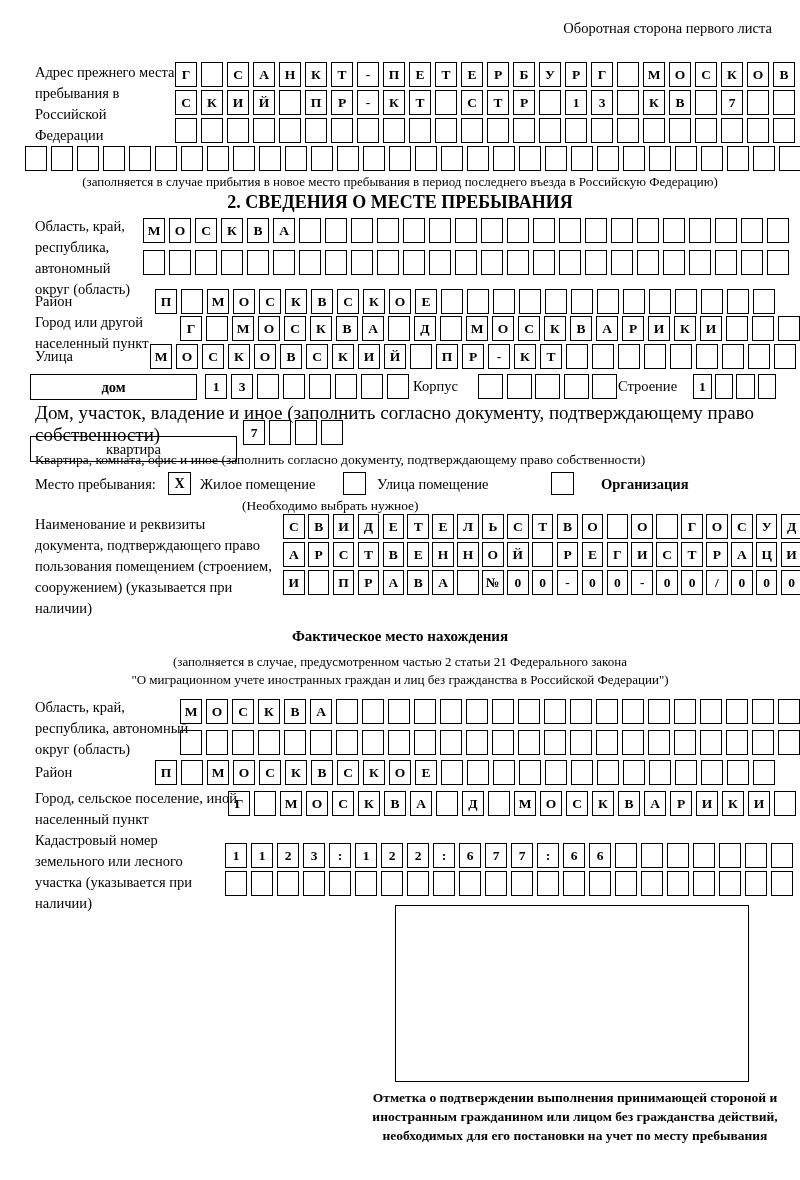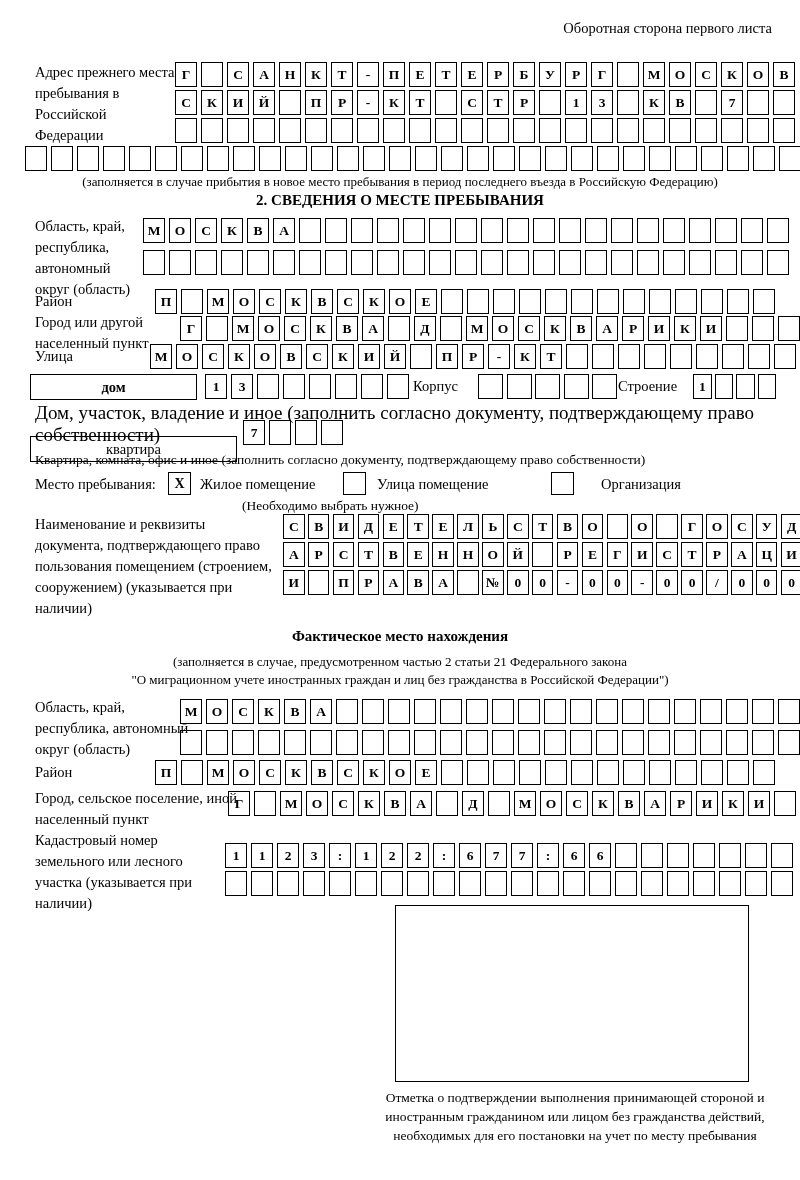--- a/index.html
+++ b/index.html
@@ -1,20 +1,20 @@
 <!DOCTYPE html>
 <html><head>
 <meta charset="utf-8">
 <style>
   html,body{margin:0;padding:0;background:#fff;}
   body{width:800px;height:1180px;position:relative;font-family:"Liberation Serif",serif;color:#000;}
   .abs{position:absolute;}
   .lbl{font-size:14.5px;line-height:21px;}
   .note{font-size:13px;}
-  .title{font-size:15px;font-weight:bold;}
+  .title{font-size:18px;font-weight:bold;}
   .center{left:0;width:800px;text-align:center;}
   .row{position:absolute;display:flex;gap:4px;}
   .cell{width:20px;height:23px;border:1.5px solid #000;display:flex;align-items:center;justify-content:center;
         font-size:13.5px;font-weight:bold;flex:none;}
   .row.tight{gap:3.4px}.row.tight .cell{width:19.5px}
   .row.mid{gap:3.6px}.row.mid .cell{width:23px}
   .row.mini{gap:3px}.row.mini .cell{width:16.5px}
   .widebox{position:absolute;height:24px;border:1.5px solid #000;display:flex;align-items:center;justify-content:center;font-size:14.5px;}
   .checkbox{position:absolute;width:21px;height:21px;border:1.5px solid #000;display:flex;align-items:center;justify-content:center;font-size:14px;font-weight:bold;}
   .bigbox{position:absolute;border:1.6px solid #000;background:#fff;}
@@ -316,21 +316,21 @@
     <span class="cell"></span>
   </div>
 <div class="abs" style="left:35px;top:452px;font-size:13.5px;">Квартира, комната, офис и иное (заполнить согласно документу, подтверждающему право собственности)</div>
 
 <div class="abs lbl" style="left:35px;top:474px;text-align:center;">Место пребывания:</div>
 <div class="checkbox" style="left:168px;top:472px;">X</div>
 <div class="abs lbl" style="left:200px;top:474px;">Жилое помещение</div>
 <div class="checkbox" style="left:343px;top:472px;"></div>
 <div class="abs lbl" style="left:377px;top:474px;">Улица помещение</div>
 <div class="checkbox" style="left:551px;top:472px;"></div>
-<div class="abs lbl" style="left:601px;top:474px;">Организация</div>
+<div class="abs lbl" style="left:601px;top:474px;font-weight:bold;">Организация</div>
 <div class="abs" style="left:242px;top:498px;font-size:13.5px;">(Необходимо выбрать нужное)</div>
 
 <div class="abs lbl" style="left:35px;top:514px;width:240px;">Наименование и реквизиты документа, подтверждающего право пользования помещением (строением, сооружением) (указывается при наличии)</div>
 <div class="row tight" style="left:283px;top:514px;">
     <span class="cell">С</span>
     <span class="cell">В</span>
     <span class="cell">И</span>
     <span class="cell">Д</span>
     <span class="cell">Е</span>
     <span class="cell">Т</span>
@@ -553,13 +553,13 @@
     <span class="cell"></span>
     <span class="cell"></span>
     <span class="cell"></span>
     <span class="cell"></span>
     <span class="cell"></span>
     <span class="cell"></span>
     <span class="cell"></span>
   </div>
 
 <div class="bigbox" style="left:395px;top:905px;width:352px;height:175px;"></div>
-<div class="abs" style="left:370px;top:1088px;width:410px;text-align:center;font-size:13.5px;line-height:19px;">Отметка о подтверждении выполнения принимающей стороной и иностранным гражданином или лицом без гражданства действий, необходимых для его постановки на учет по месту пребывания</div>
+<div class="abs" style="left:370px;top:1088px;width:410px;text-align:center;font-size:13.5px;line-height:19px;font-weight:bold;">Отметка о подтверждении выполнения принимающей стороной и иностранным гражданином или лицом без гражданства действий, необходимых для его постановки на учет по месту пребывания</div>
 
 </body></html>

